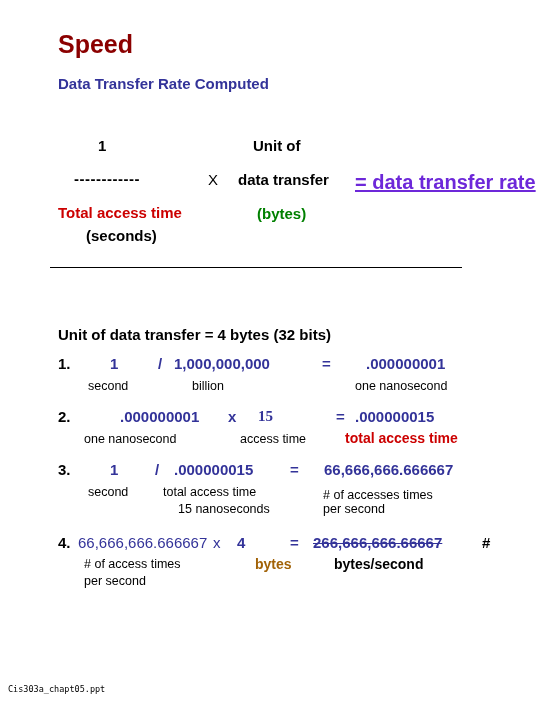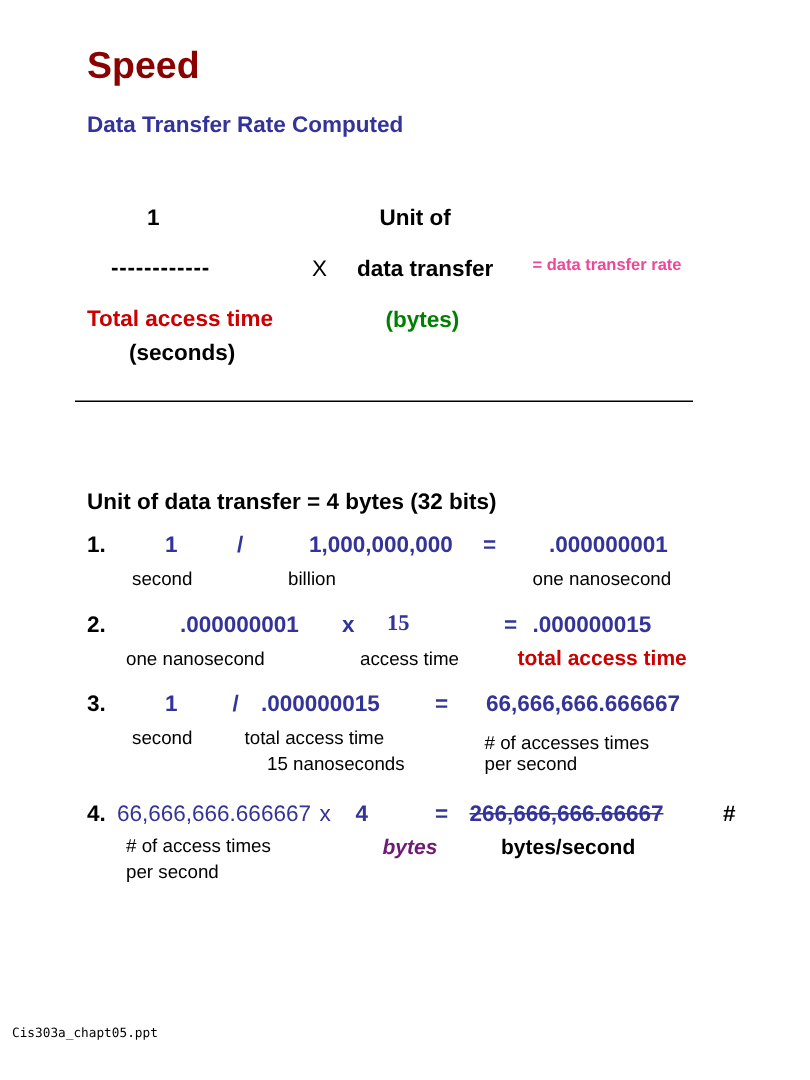--- a/index.html
+++ b/index.html
@@ -53,21 +53,21 @@
   .f-times {
     left: 208px; top: 171px;
     font-size: 15px; color: #000000;
   }
   .f-datatransfer {
     left: 238px; top: 171px;
     font-size: 15px; font-weight: bold; color: #000000;
   }
   .f-equals-rate {
     left: 355px; top: 171px;
-    font-size: 11px; font-weight: bold; color: #ec4899;
+    font-size: 20px; font-weight: bold; color: #6d28d9; text-decoration: underline;
   }
   .f-total {
     left: 58px; top: 204px;
     font-size: 15px; font-weight: bold; color: #CC0000;
   }
   .f-bytes {
     left: 257px; top: 205px;
     font-size: 15px; font-weight: bold; color: #008000;
   }
   .f-seconds {
@@ -105,21 +105,21 @@
     text-decoration: line-through;
     text-decoration-thickness: 1px;
   }
   .cap {
     font-size: 12.5px; font-weight: normal; color: #000000;
   }
   .cap-red {
     font-size: 14px; font-weight: bold; color: #CC0000;
   }
   .cap-green {
-    font-size: 14px; font-weight: bold; color: #701a75; font-style: italic;
+    font-size: 14px; font-weight: bold; color: #a16207;
   }
   .cap-black-bold {
     font-size: 14px; font-weight: bold; color: #000000;
   }
   .black-bold {
     font-size: 15px; font-weight: bold; color: #000000;
   }
 
   
   .footer {
@@ -151,21 +151,21 @@
   </div>
 
   <div class="abs divider"></div>
 
   <div class="abs fact fact-2">Unit of data transfer = 4 bytes (32 bits)</div>
 
   <div>
     <div class="abs step-no" style="left:58px; top:355px;">1.</div>
     <div class="abs blue-bold" style="left:110px; top:355px;">1</div>
     <div class="abs blue-bold" style="left:158px; top:355px;">/</div>
-    <div class="abs blue-bold" style="left:174px; top:355px;margin-left:32px;">1,000,000,000</div>
+    <div class="abs blue-bold" style="left:174px; top:355px;">1,000,000,000</div>
     <div class="abs blue-bold" style="left:322px; top:355px;">=</div>
     <div class="abs blue-bold" style="left:366px; top:355px;">.000000001</div>
     <div class="abs cap" style="left:88px; top:379px;">second</div>
     <div class="abs cap" style="left:192px; top:379px;">billion</div>
     <div class="abs cap" style="left:355px; top:379px;">one nanosecond</div>
   </div>
 
   <div>
     <div class="abs step-no" style="left:58px; top:408px;">2.</div>
     <div class="abs blue-bold" style="left:120px; top:408px;">.000000001</div>

